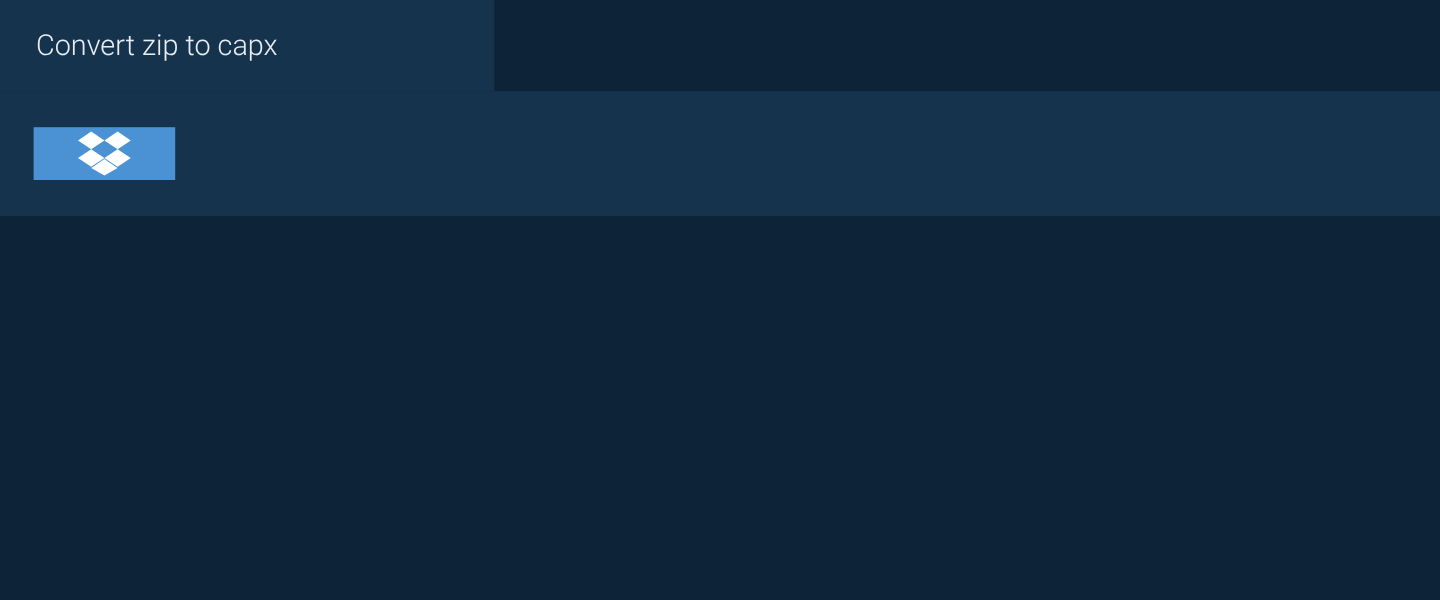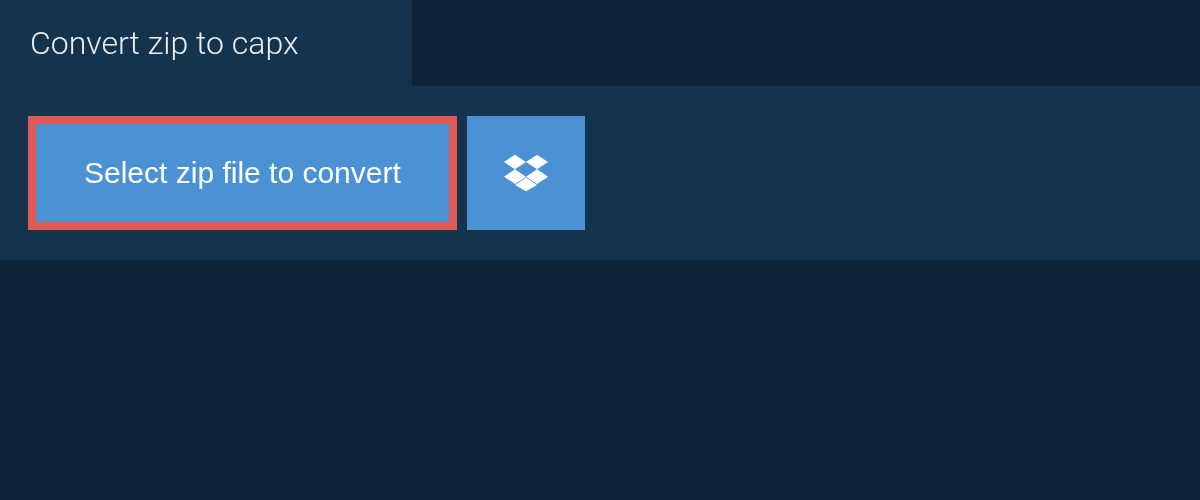--- a/index.html
+++ b/index.html
@@ -15,21 +15,21 @@
       overflow: hidden;
     }
     .header-tab {
       background: #16334d;
       padding: 24px 30px;
       display: inline-block;
       width: 412px;
     }
     .header-title {
       color: #e8eef3;
-      font-size: 32px;
+      font-size: 24px;
       font-weight: 300;
     }
     .content-panel {
       background: #16334d;
       padding: 30px 28px;
       width: 100%;
     }
     .button-row {
       display: flex;
       gap: 10px;
@@ -69,23 +69,20 @@
 <body>
 
 
 
 <div class="header-tab">
   <h1 class="header-title">Convert zip to capx</h1>
 </div>
 
 <div class="content-panel">
   <div class="button-row">
-    <div class="select-file-wrap">
-      <button class="select-file-button">Select zip file to convert</button>
-    </div>
     <button class="dropbox-button">
       <svg class="dropbox-icon-svg" viewBox="0 0 24 24">
         <path d="M6 2L0 6l6 4-6 4 6 4 6-4 6 4 6-4-6-4 6-4-6-4-6 4-6-4zm6 4l6 4-6 4-6-4 6-4zm-6 12.5l6 3.5 6-3.5-6-4-6 4z"></path>
       </svg>
     </button>
   </div>
 </div>
 
 
 

